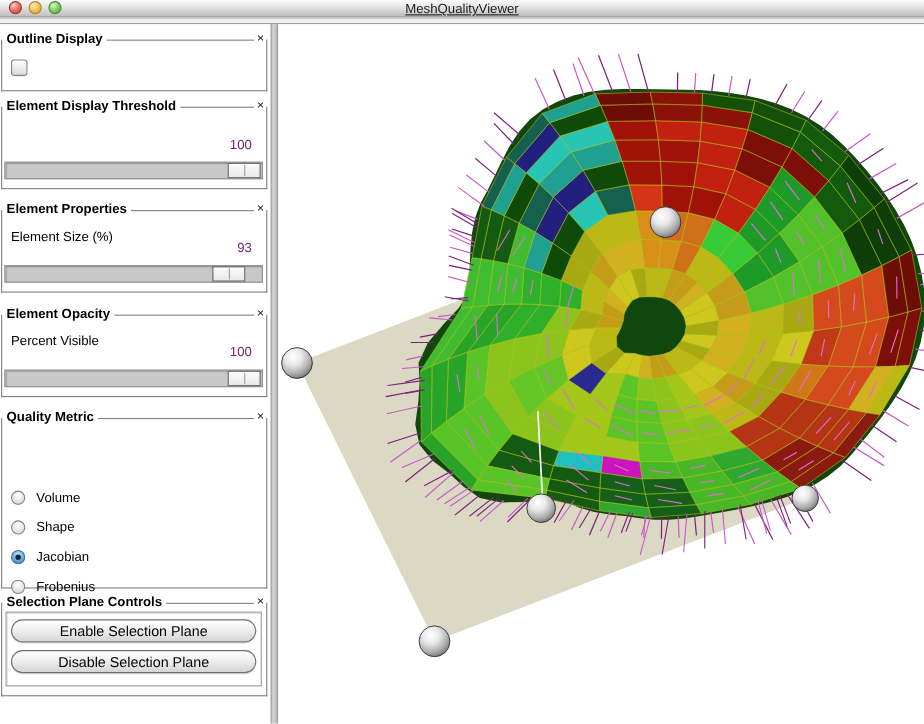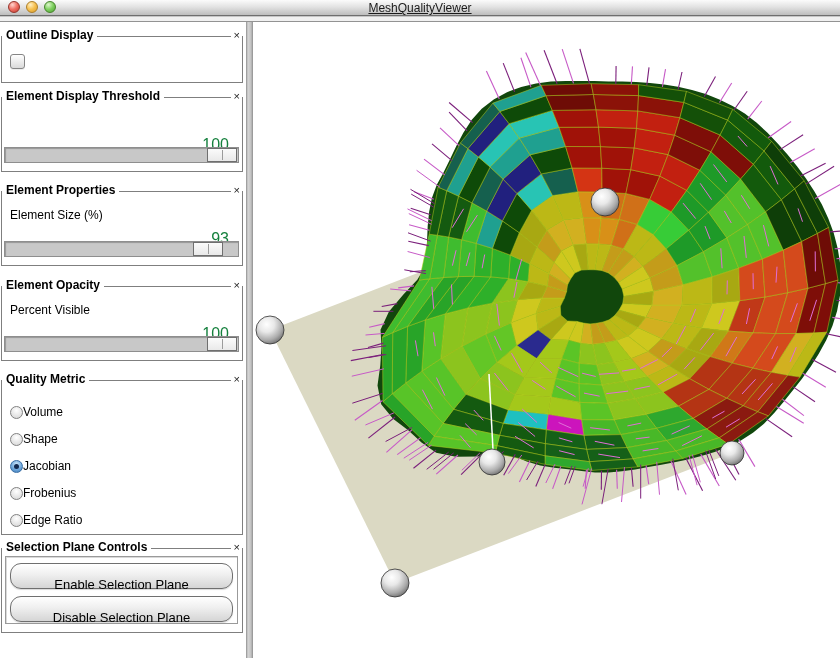--- a/index.html
+++ b/index.html
@@ -58,37 +58,37 @@
     border:1px solid #858585;border-radius:3px;
     background:linear-gradient(#FFFFFF,#DADADA);
     box-shadow:0 1px 0 #EEE;
   }
   
   .p-slider{height:75px;}
   .p-threshold{margin-bottom:19px;padding-left:12px;}
   .p-properties{margin-bottom:20px;padding-left:20px;}
   .p-opacity{margin-bottom:19px;}
   .slider-label{position:absolute;left:8px;top:17px;font-size:12px;color:#000;}
-  .slider-value{position:absolute;right:13px;top:39px;font-size:16px;color:#15803d;}
+  .slider-value{position:absolute;right:13px;top:27px;font-size:12px;color:#701a75;}
   .slider{
     position:absolute;left:2px;right:3px;top:50px;height:16px;
     background:#C8C8C8;border:1px solid #8E8E8E;box-sizing:border-box;
     box-shadow:inset 1px 1px 1px rgba(0,0,0,0.25);
   }
   .slider-handle{
     position:absolute;top:0;width:30px;height:14px;
     background:linear-gradient(#FBFBFB,#E9E9E9);
     border:1px solid #6F6F6F;box-sizing:border-box;
   }
   .slider-handle::after{
     content:"";position:absolute;left:50%;top:1px;bottom:1px;width:1px;background:#9B9B9B;
   }
   
   .p-metric{height:155px;margin-bottom:13px;}
-  .radio-row{position:absolute;left:8px;height:18px;display:flex;align-items:center;}
+  .radio-row{position:absolute;left:8px;height:18px;display:flex;align-items:center;gap:10px;margin-top:40px;}
   .radio{
     width:13px;height:13px;border-radius:50%;box-sizing:border-box;
     border:1px solid #828282;
     background:radial-gradient(circle at 50% 32%,#FFFFFF,#D3D3D3);
     position:relative;
   }
   .radio.selected{
     border:1px solid #3A6EA5;
     background:radial-gradient(circle at 50% 30%,#CDE6FA,#6FA8DC 55%,#3B78B5);
   }
@@ -104,21 +104,21 @@
     border:1px solid #9A9A9A;box-shadow:inset 1px 1px 0 #D9D9D9;
     padding:6px 4px;box-sizing:border-box;
   }
   .aqua-btn{
     display:block;width:100%;height:21px;margin-bottom:7px;
     border:1px solid #6F6F6F;border-radius:11px;
     background:linear-gradient(#FFFFFF,#EFEFEF 45%,#D5D5D5);
     font-family:"Liberation Sans","DejaVu Sans",sans-serif;
     font-size:13px;color:#000;text-align:center;line-height:18px;
     box-shadow:0 1px 1px rgba(0,0,0,0.15);
-    padding:12px;cursor:default;
+    padding:0;cursor:default;
   }
   
   .splitter{
     position:absolute;left:246px;top:22px;width:7px;height:636px;
     background:linear-gradient(90deg,#8E8E8E 0,#D6D6D6 2px,#C2C2C2 5px,#8E8E8E 7px);
   }
   
   .viewport{
     position:absolute;left:253px;top:22px;width:587px;height:636px;background:#FFFFFF;
   }

